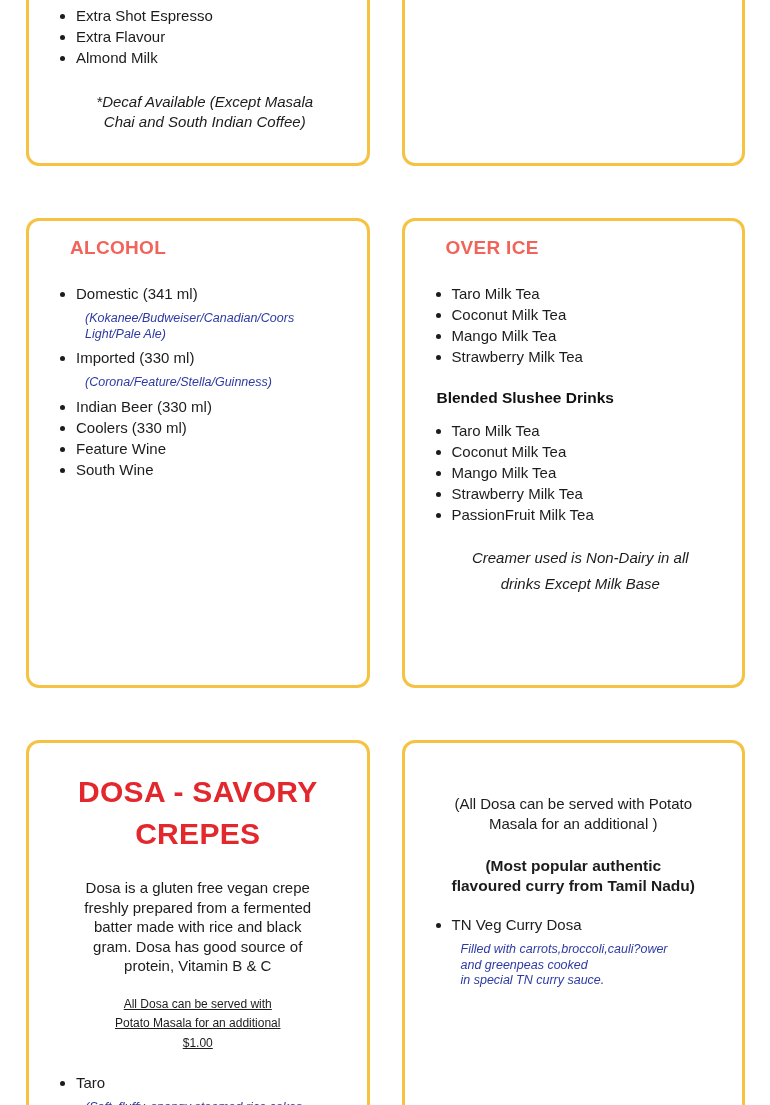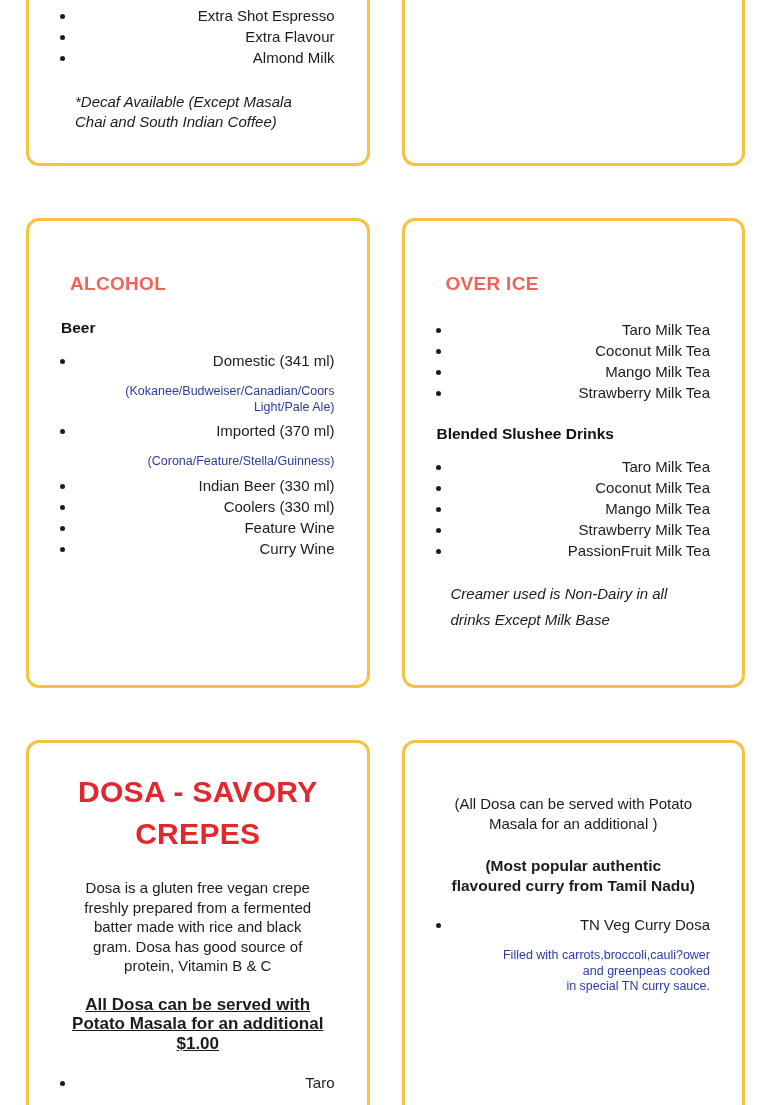--- a/index.html
+++ b/index.html
@@ -18,55 +18,55 @@
   .grid{
     display:grid;grid-template-columns:1fr 1fr;
     column-gap:32px;row-gap:52px;
     padding:0 25px 0 26px;margin-top:-44px;
   }
   .card{
     background:#fff;border:3px solid var(--card-border);
     border-radius:13px;padding:24px 32px;overflow:hidden;
   }
   .row1{height:210px;padding-top:46px;}
-  .row2{min-height:470px;padding-top:52px;}
+  .row2{min-height:470px;padding-top:16px;}
   .row3{min-height:640px;padding-top:28px;}
 
   .card-title-sm{
     font-size:19px;font-weight:bold;color:var(--heading-coral);
     margin:0 0 24px 9px;letter-spacing:.3px;
   }
   .subhead{
     font-size:15.5px;font-weight:bold;color:#111;
     margin:22px 0 13px 0;
   }
   .subhead.first{margin-top:0;}
   .menu-list{margin:0;padding-left:15px;list-style:disc;}
-  .menu-list li{font-size:15px;line-height:21px;text-align:right;}
+  .menu-list li{font-size:15px;line-height:21px;}
   .li-note{
     font-size:12.5px;line-height:15.5px;color:var(--note-blue);
-    margin:13px 0 5px 9px;white-space:pre-line;font-weight:normal;
+    margin:7px 0 5px 9px;white-space:pre-line;font-weight:normal;font-style:italic;
   }
   .italic-note{
     font-style:italic;font-size:15px;line-height:26px;
-    text-align:left;white-space:pre-line;margin:20px 0 0 14px;
+    text-align:center;white-space:pre-line;margin:20px 0 0 14px;
   }
   .italic-note.tight{line-height:19.5px;margin-top:24px;}
   .card-title-lg{
     font-size:30px;font-weight:bold;color:var(--heading-red);
     text-align:center;line-height:42px;white-space:pre-line;margin:0;
     letter-spacing:.3px;
   }
   .desc{
     font-size:15px;line-height:19.5px;text-align:center;
     white-space:pre-line;margin:23px 0 0 0;
   }
   .desc.bold{font-weight:bold;font-size:15.5px;}
   .offer{
-    font-size:17px;font-weight:bold;text-decoration:underline;
+    font-size:12px;font-weight:normal;text-decoration:underline;
     text-align:center;line-height:19.5px;white-space:pre-line;
     margin:19px 0 0 0;
   }
   .row3 .menu-list{margin-top:19px;}
 </style>
 </head>
 <body>
 
 <div class="grid">
 
@@ -78,38 +78,37 @@
     </ul>
     <div class="italic-note tight">*Decaf Available (Except Masala
 Chai and South Indian Coffee)</div>
   </div>
 
   <div class="card row1"></div>
 
   <div class="card row2">
     <h3 class="card-title-sm">ALCOHOL</h3>
 
-    <div class="subhead first">Beer</div>
     <ul class="menu-list">
       <li>
         <span>Domestic (341 ml)</span>
         <div class="li-note">(Kokanee/Budweiser/Canadian/Coors
 Light/Pale Ale)</div>
       </li>
       <li>
-        <span>Imported (370 ml)</span>
+        <span>Imported (330 ml)</span>
         <div class="li-note">(Corona/Feature/Stella/Guinness)</div>
       </li>
       <li>Indian Beer (330 ml)</li>
       <li>Coolers (330 ml)</li>
     </ul>
 
     <ul class="menu-list">
       <li>Feature Wine</li>
-      <li>Curry Wine</li>
+      <li>South Wine</li>
     </ul>
   </div>
 
   <div class="card row2">
     <h3 class="card-title-sm">OVER ICE</h3>
 
     <ul class="menu-list">
       <li>Taro Milk Tea</li>
       <li>Coconut Milk Tea</li>
       <li>Mango Milk Tea</li>

